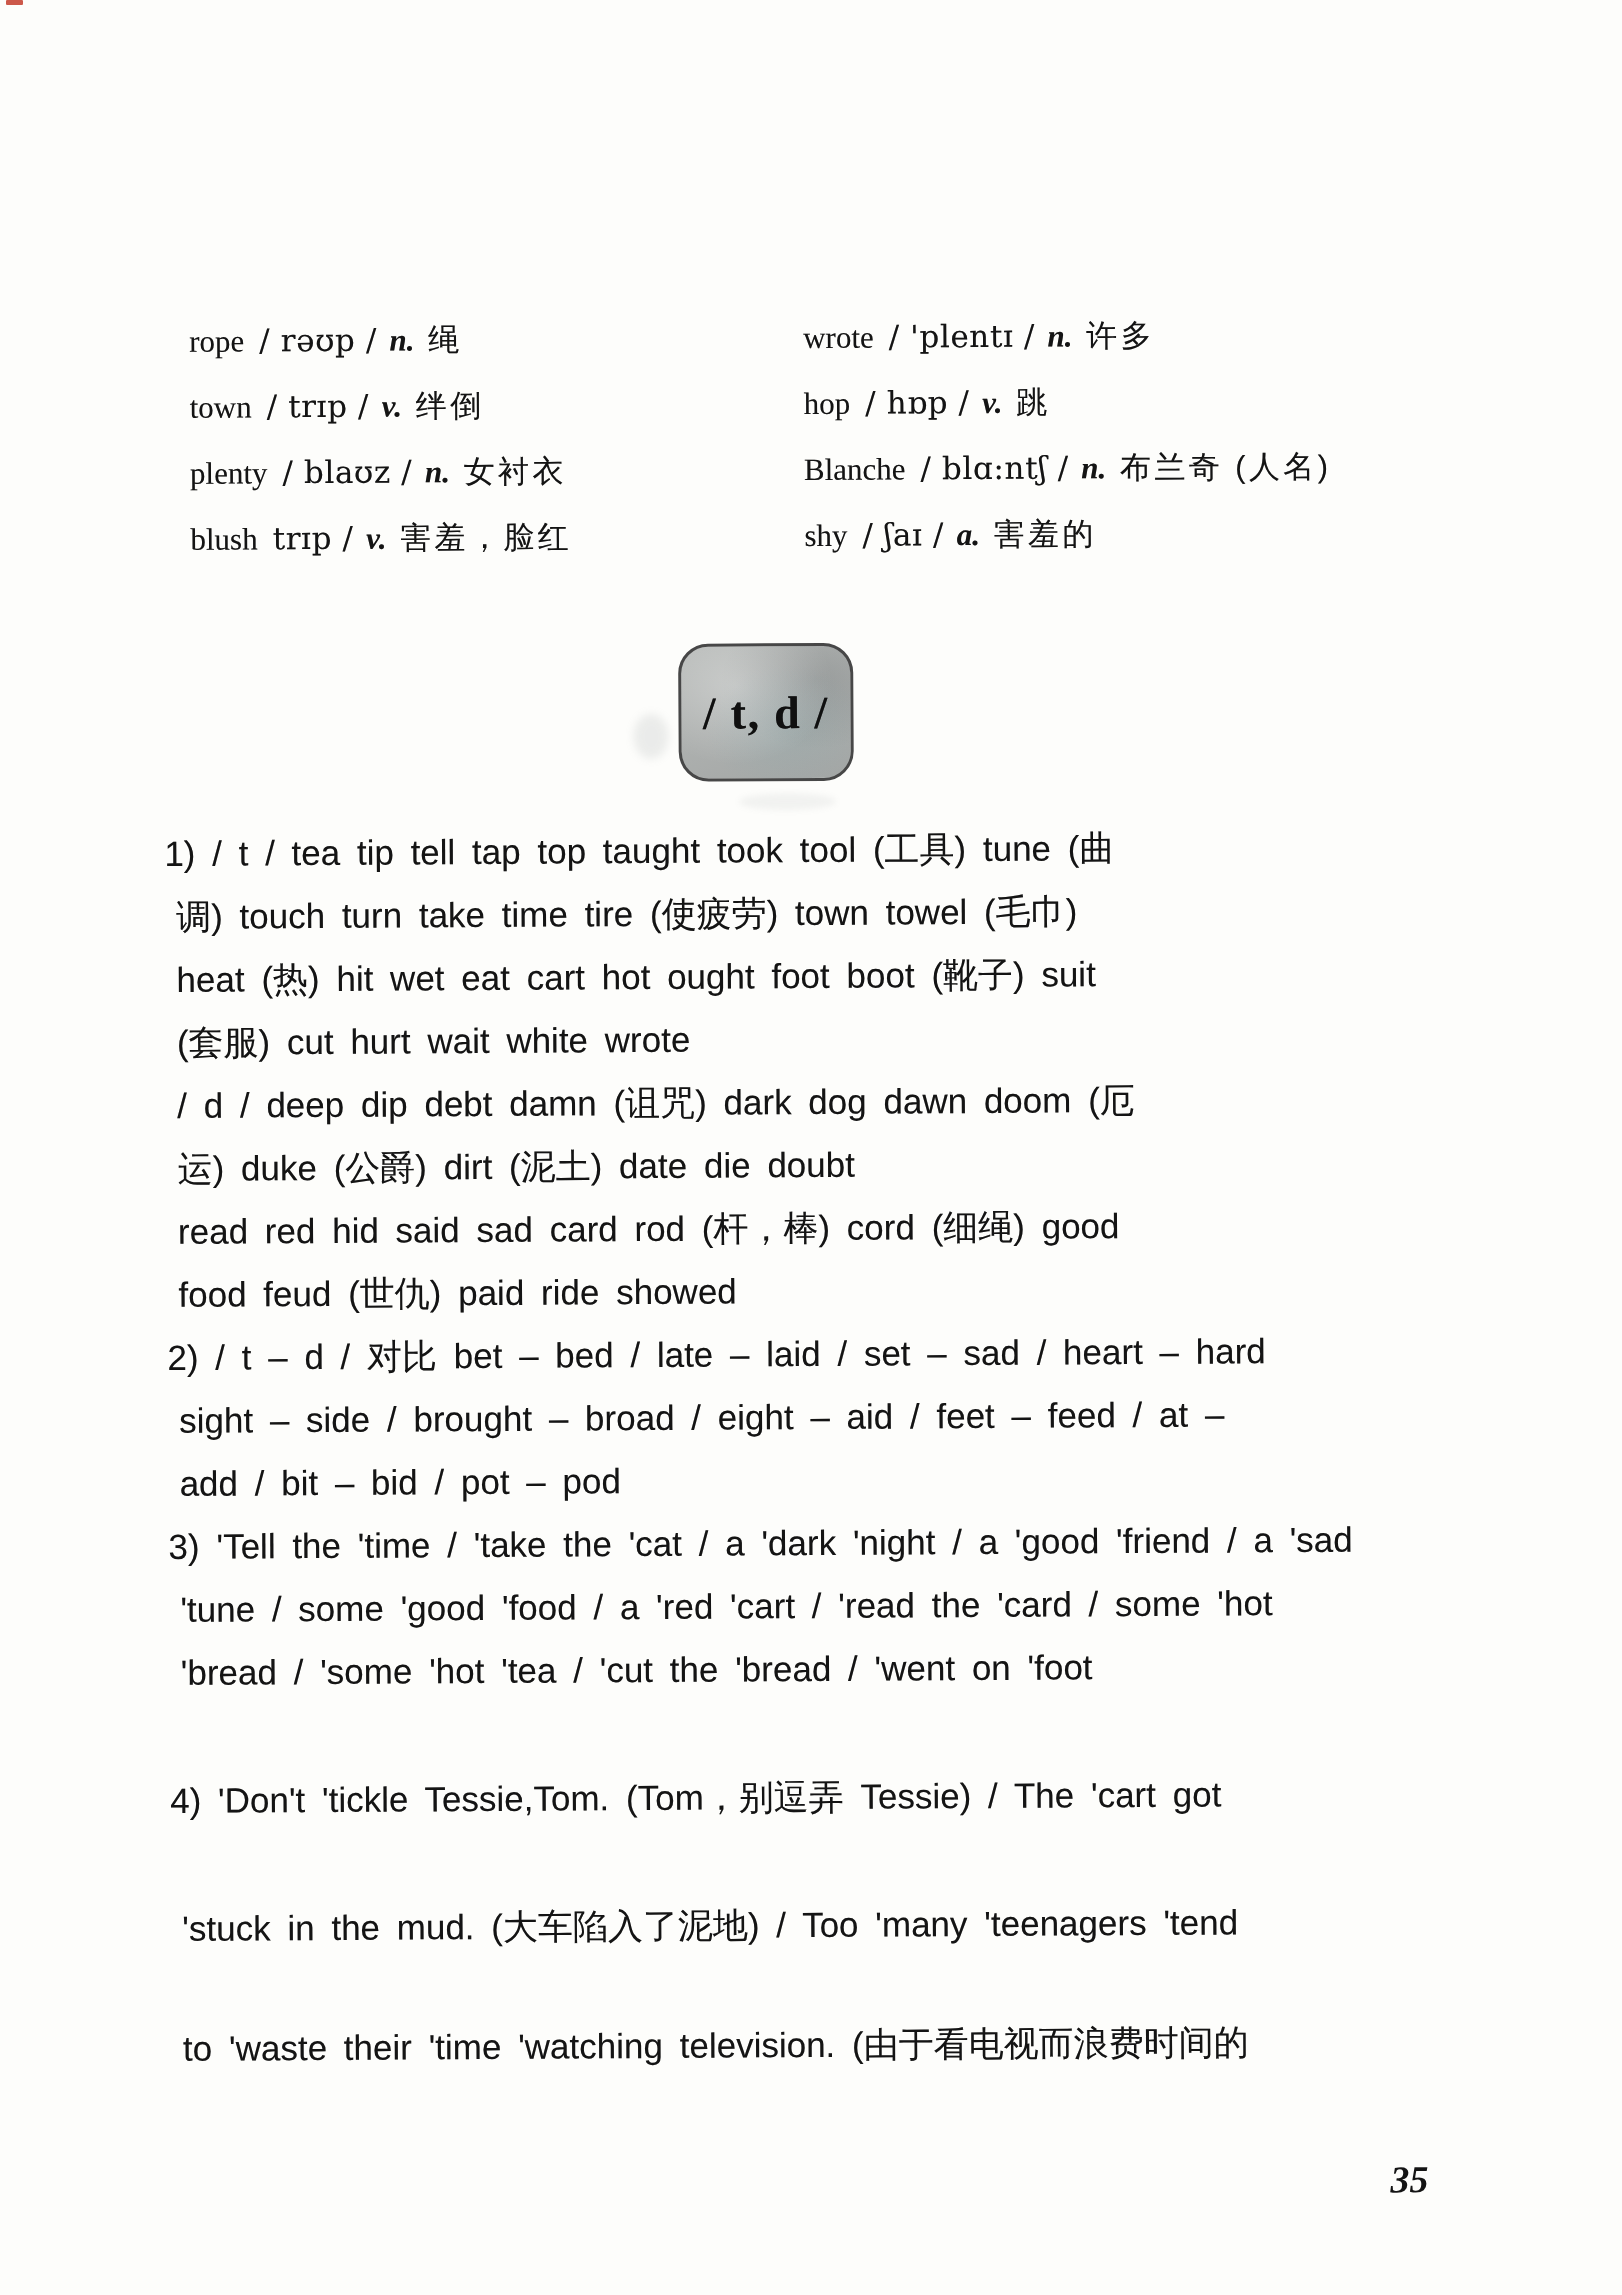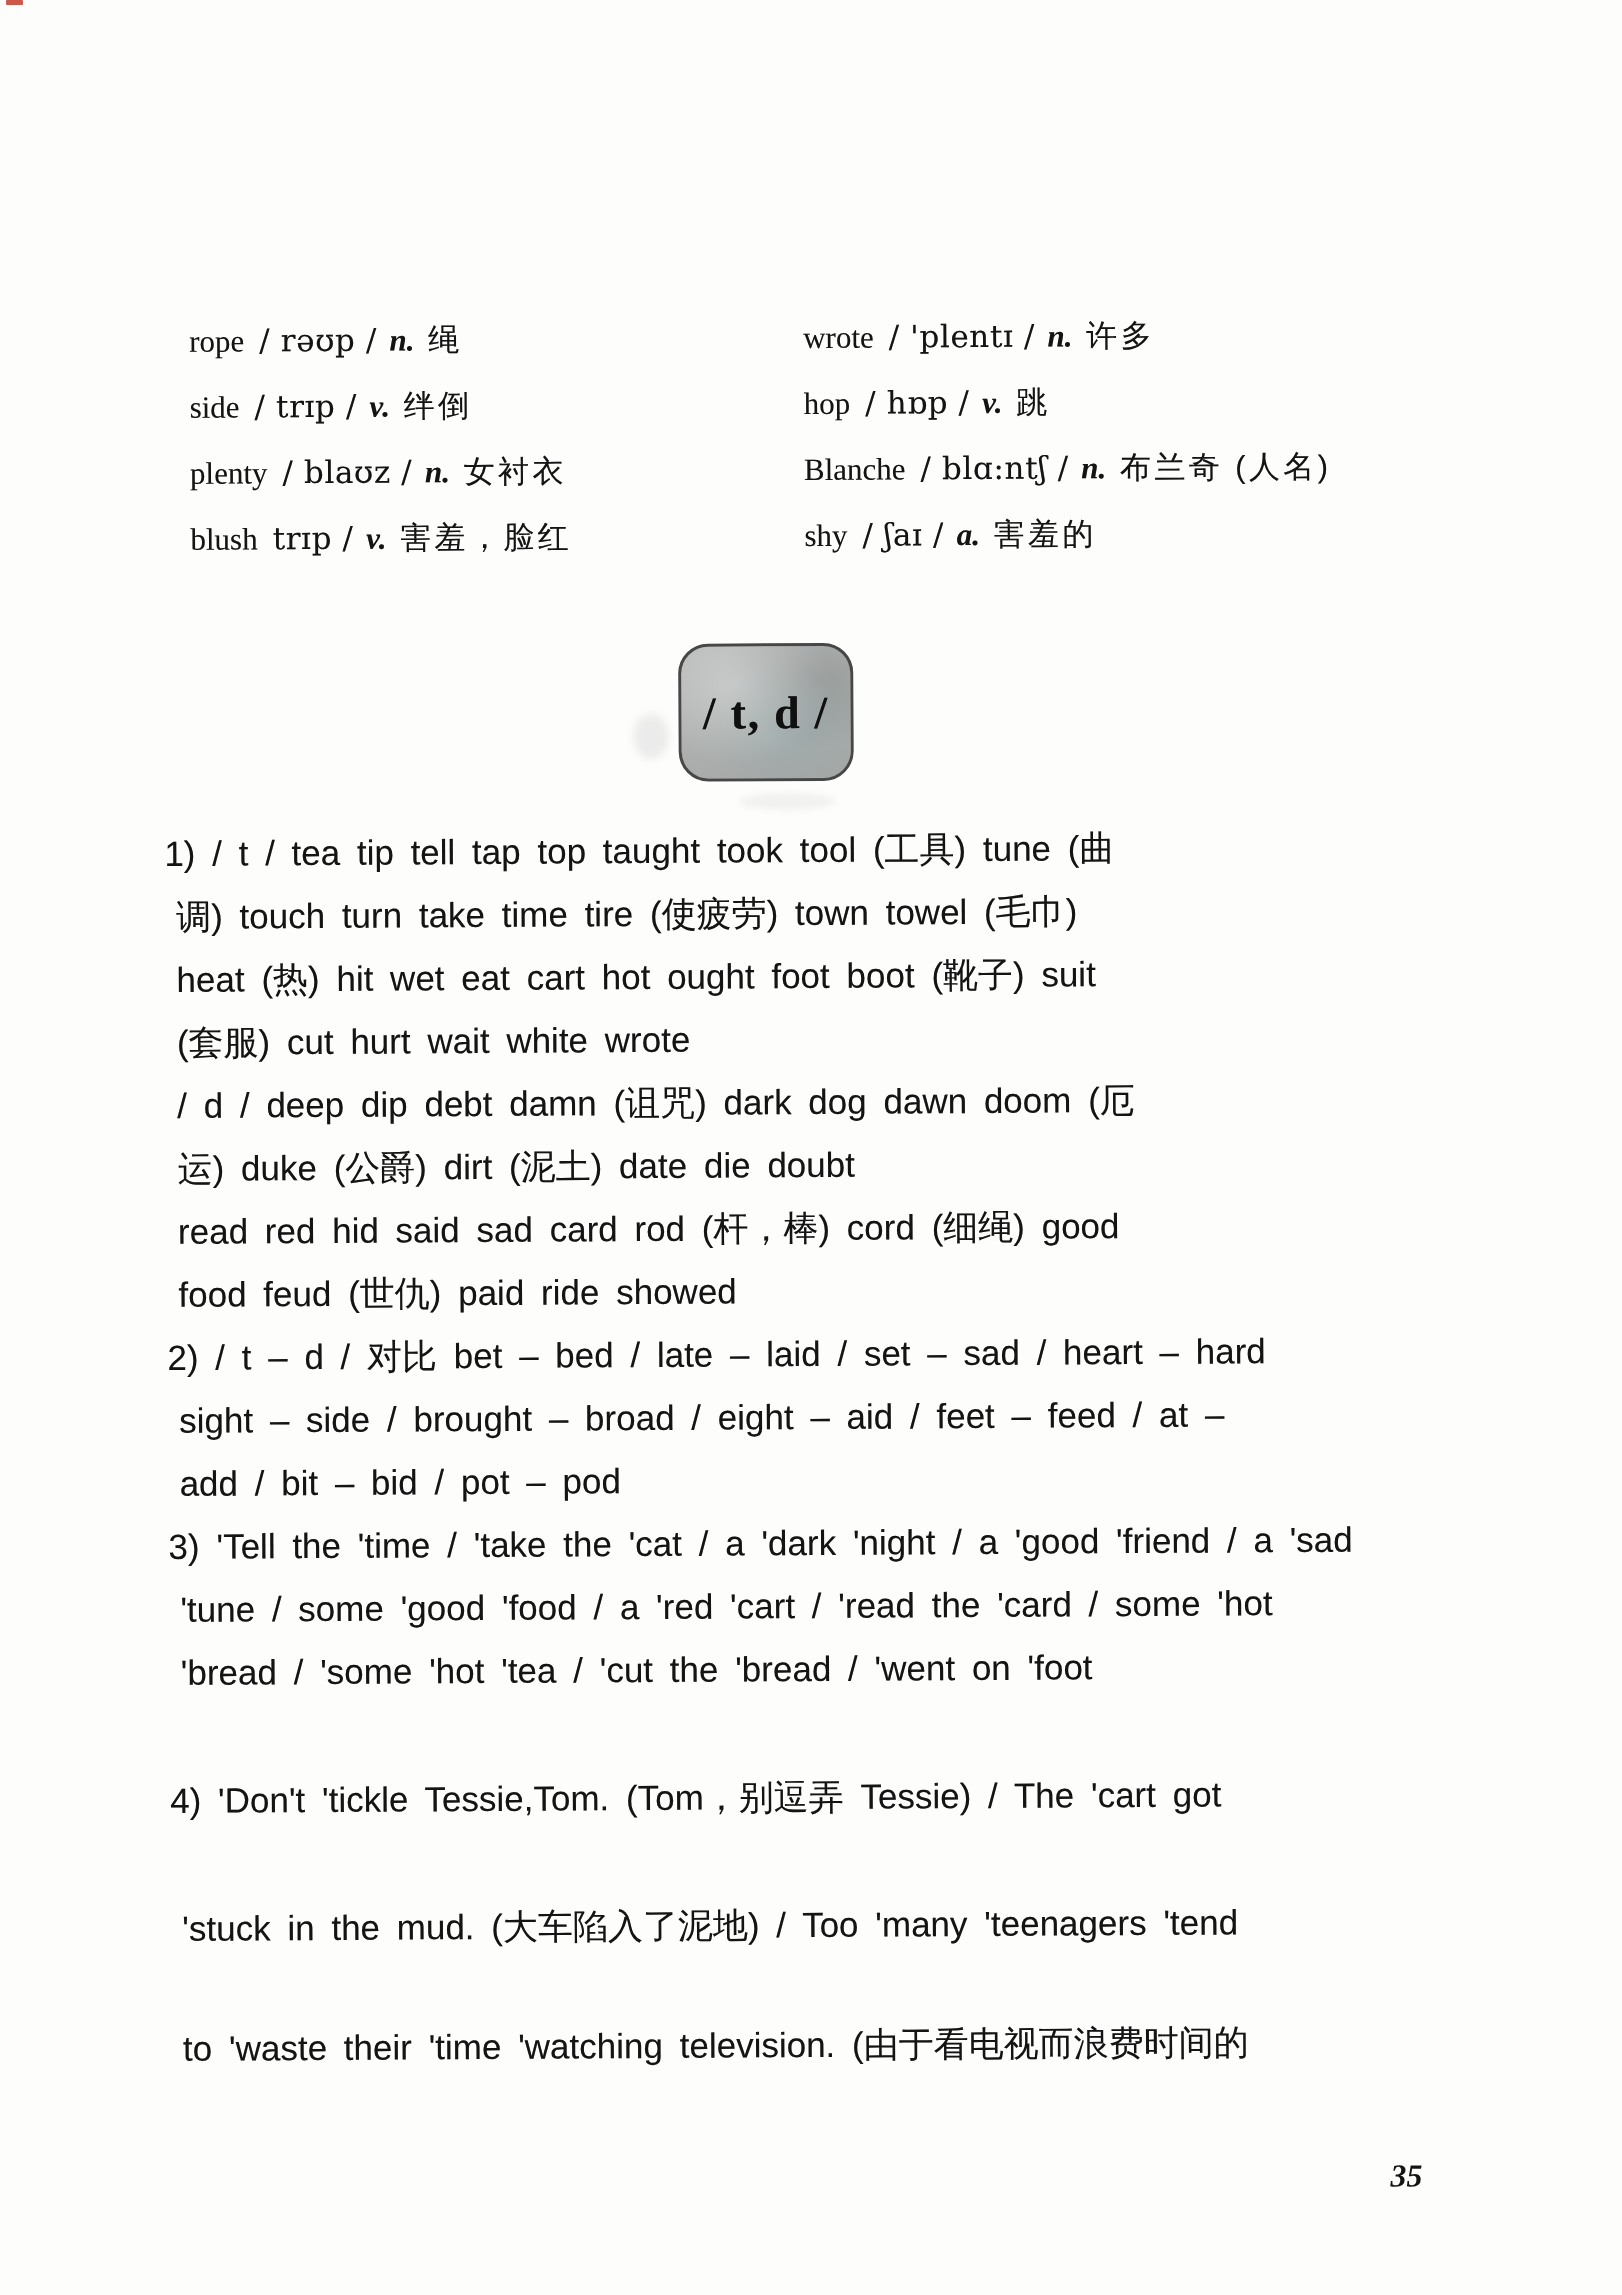--- a/index.html
+++ b/index.html
@@ -58,21 +58,21 @@
   }
   .exline{height:63px;}
   .cont{padding-left:11.4px;}
   .gap-lg{margin-top:65px;}
   .gap-md{margin-top:57px;}
   
   .page-number{
     position:absolute;left:1383px;top:2161px;
     font-family:"Liberation Serif",serif;
     font-weight:bold;font-style:italic;
-    font-size:32px;
+    font-size:38px;
   }
   
   .speck{
     position:absolute;left:5.7px;top:0;width:17px;height:5.1px;
     background:#c64636;border-radius:1.1px;opacity:.9;
   }
   .smudge1{
     position:absolute;left:635px;top:713px;width:35px;height:45px;
     background:#9aa0a0;opacity:.18;border-radius:50%;filter:blur(4px);
   }
@@ -87,21 +87,21 @@
 <div class="page">
   <div class="speck"></div>
 
   <div class="sheet">
 
     <div class="vcol left">
       <div class="vrow">
         <span class="vword">rope</span><span class="vipa">/ rəʊp /</span><span class="vpos">n.</span><span class="vzh">绳</span>
       </div>
       <div class="vrow">
-        <span class="vword">side</span><span class="vipa">/ trɪp /</span><span class="vpos">v.</span><span class="vzh">绊倒</span>
+        <span class="vword">town</span><span class="vipa">/ trɪp /</span><span class="vpos">v.</span><span class="vzh">绊倒</span>
       </div>
       <div class="vrow">
         <span class="vword">plenty</span><span class="vipa">/ blaʊz /</span><span class="vpos">n.</span><span class="vzh">女衬衣</span>
       </div>
       <div class="vrow">
         <span class="vword">blush</span><span class="vipa">trɪp /</span><span class="vpos">v.</span><span class="vzh">害羞，脸红</span>
       </div>
     </div>
 
     <div class="vcol right">

